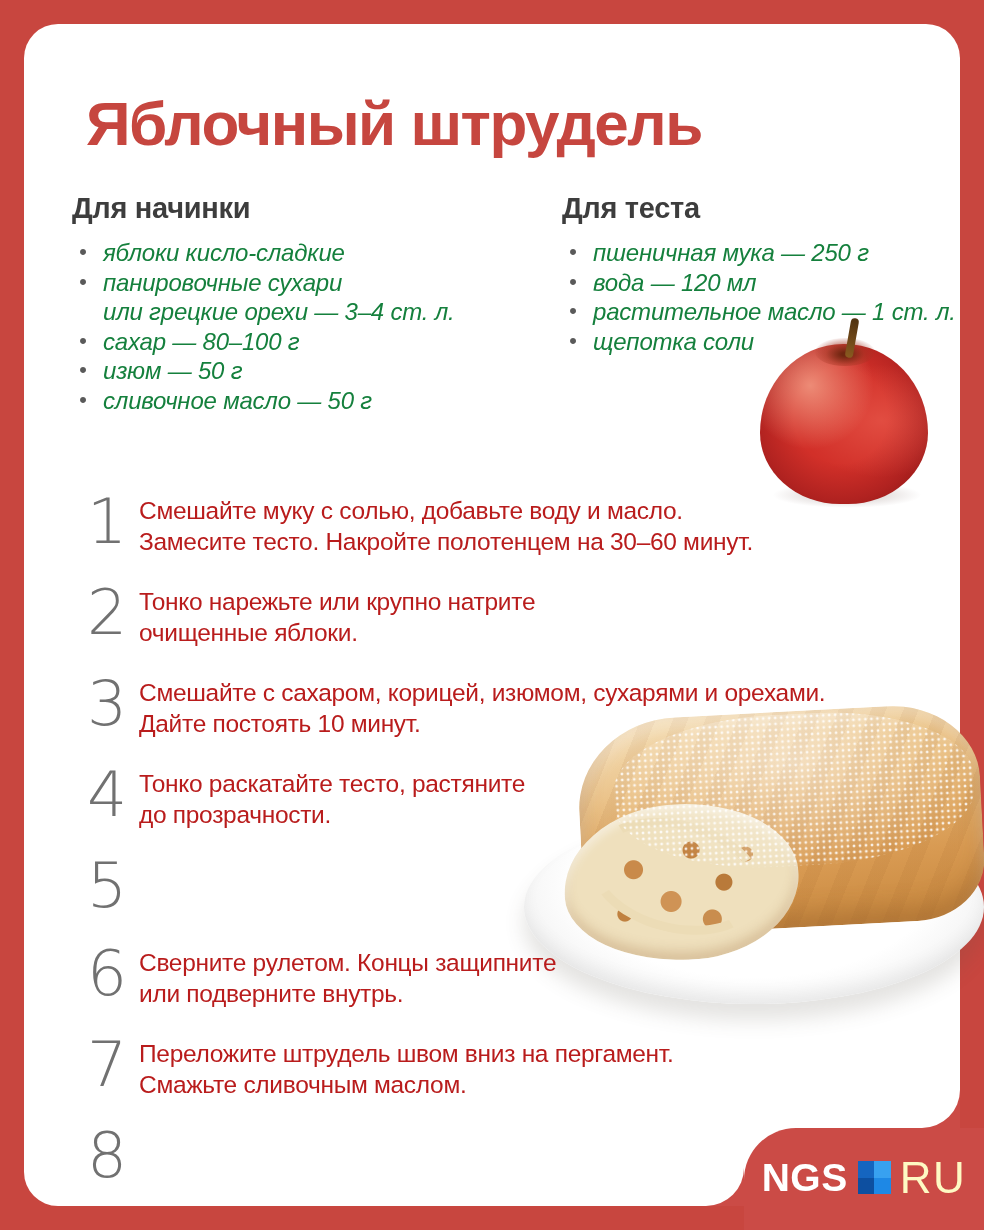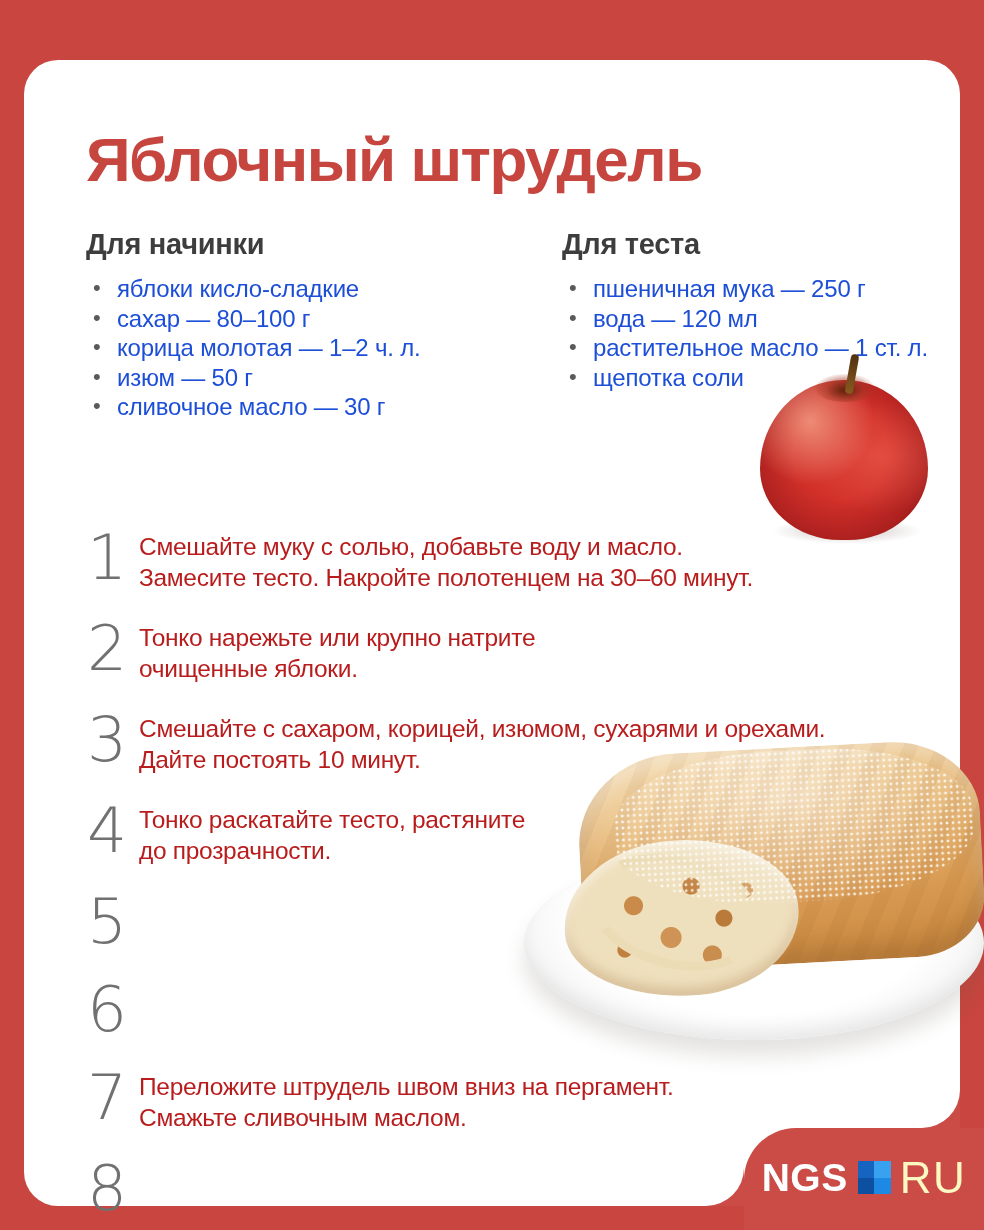--- a/index.html
+++ b/index.html
@@ -1,31 +1,31 @@
 <!DOCTYPE html>
 <html><head>
 <meta charset="utf-8">
 <style>
   * { margin:0; padding:0; box-sizing:border-box; }
   body { width:984px; height:1230px; font-family:"Liberation Sans","DejaVu Sans",sans-serif; }
 
   .frame { position:relative; width:984px; height:1230px; background:#c8463f; overflow:hidden; }
-  .card  { position:absolute; inset:24px; background:#ffffff; border-radius:34px;margin-top:36px; }
+  .card  { position:absolute; inset:24px; background:#ffffff; border-radius:34px; }
 
   .title { position:absolute; left:62px; top:64px; font-size:62px; font-weight:700;
            color:#c6463f; letter-spacing:-1.5px; white-space:nowrap; }
 
   
   .col { position:absolute; top:168px; }
-  .col-filling { left:62px;  width:455px; }
+  .col-filling { left:48px;  width:455px; }
   .col-dough   { left:538px; width:430px; }
   .col h2 { font-size:29px; font-weight:700; color:#3d3d3d; margin-bottom:13px; letter-spacing:-0.3px; }
   .col ul { list-style:none; }
   .col li { position:relative; padding-left:31px; font-size:24px; line-height:29.5px;
-            color:#1d4ed8; white-space:pre-line; letter-spacing:-0.2px; }
+            color:#15803d; white-space:pre-line; letter-spacing:-0.2px;font-style:italic; }
   .col li::before { content:"•"; position:absolute; left:7px; top:-1px; color:#5a5a5a; font-size:22px; }
 
   
   .apple { position:absolute; left:736px; top:298px; width:170px; height:186px; z-index:1; }
   .apple-shadow { position:absolute; bottom:0; left:12px; width:150px; height:26px; border-radius:50%;
                   background:radial-gradient(ellipse at 50% 50%, rgba(120,95,90,.38), rgba(120,95,90,0) 70%); }
   .apple-body { position:absolute; top:22px; left:0; width:168px; height:160px;
                 border-radius:50% 50% 48% 48% / 56% 56% 45% 45%;
                 background:
                   radial-gradient(ellipse at 30% 26%, rgba(255,200,170,.6), rgba(255,200,170,0) 38%),
@@ -102,28 +102,29 @@
   <div class="card">
 
     <h1 class="title">Яблочный штрудель</h1>
 
     <div class="col col-filling">
       <h2>Для начинки</h2>
       <ul>
 
           <li>яблоки кисло-сладкие</li>
 
+          <li>панировочные сухари
+или грецкие орехи — 3–4 ст. л.</li>
 
           <li>сахар — 80–100 г</li>
 
-          <li>корица молотая — 1–2 ч. л.</li>
 
           <li>изюм — 50 г</li>
 
-          <li>сливочное масло — 30 г</li>
+          <li>сливочное масло — 50 г</li>
         </ul>
     </div>
 
     <div class="col col-dough">
       <h2>Для теста</h2>
       <ul>
 
           <li>пшеничная мука — 250 г</li>
 
           <li>вода — 120 мл</li>
@@ -173,20 +174,22 @@
           <div class="step-text">Тонко раскатайте тесто, растяните
 до прозрачности.</div>
         </div>
 
         <div class="step">
           <div class="step-num">5</div>
         </div>
 
         <div class="step">
           <div class="step-num">6</div>
+          <div class="step-text">Сверните рулетом. Концы защипните
+или подверните внутрь.</div>
         </div>
 
         <div class="step">
           <div class="step-num">7</div>
           <div class="step-text">Переложите штрудель швом вниз на пергамент.
 Смажьте сливочным маслом.</div>
         </div>
 
         <div class="step">
           <div class="step-num">8</div>

